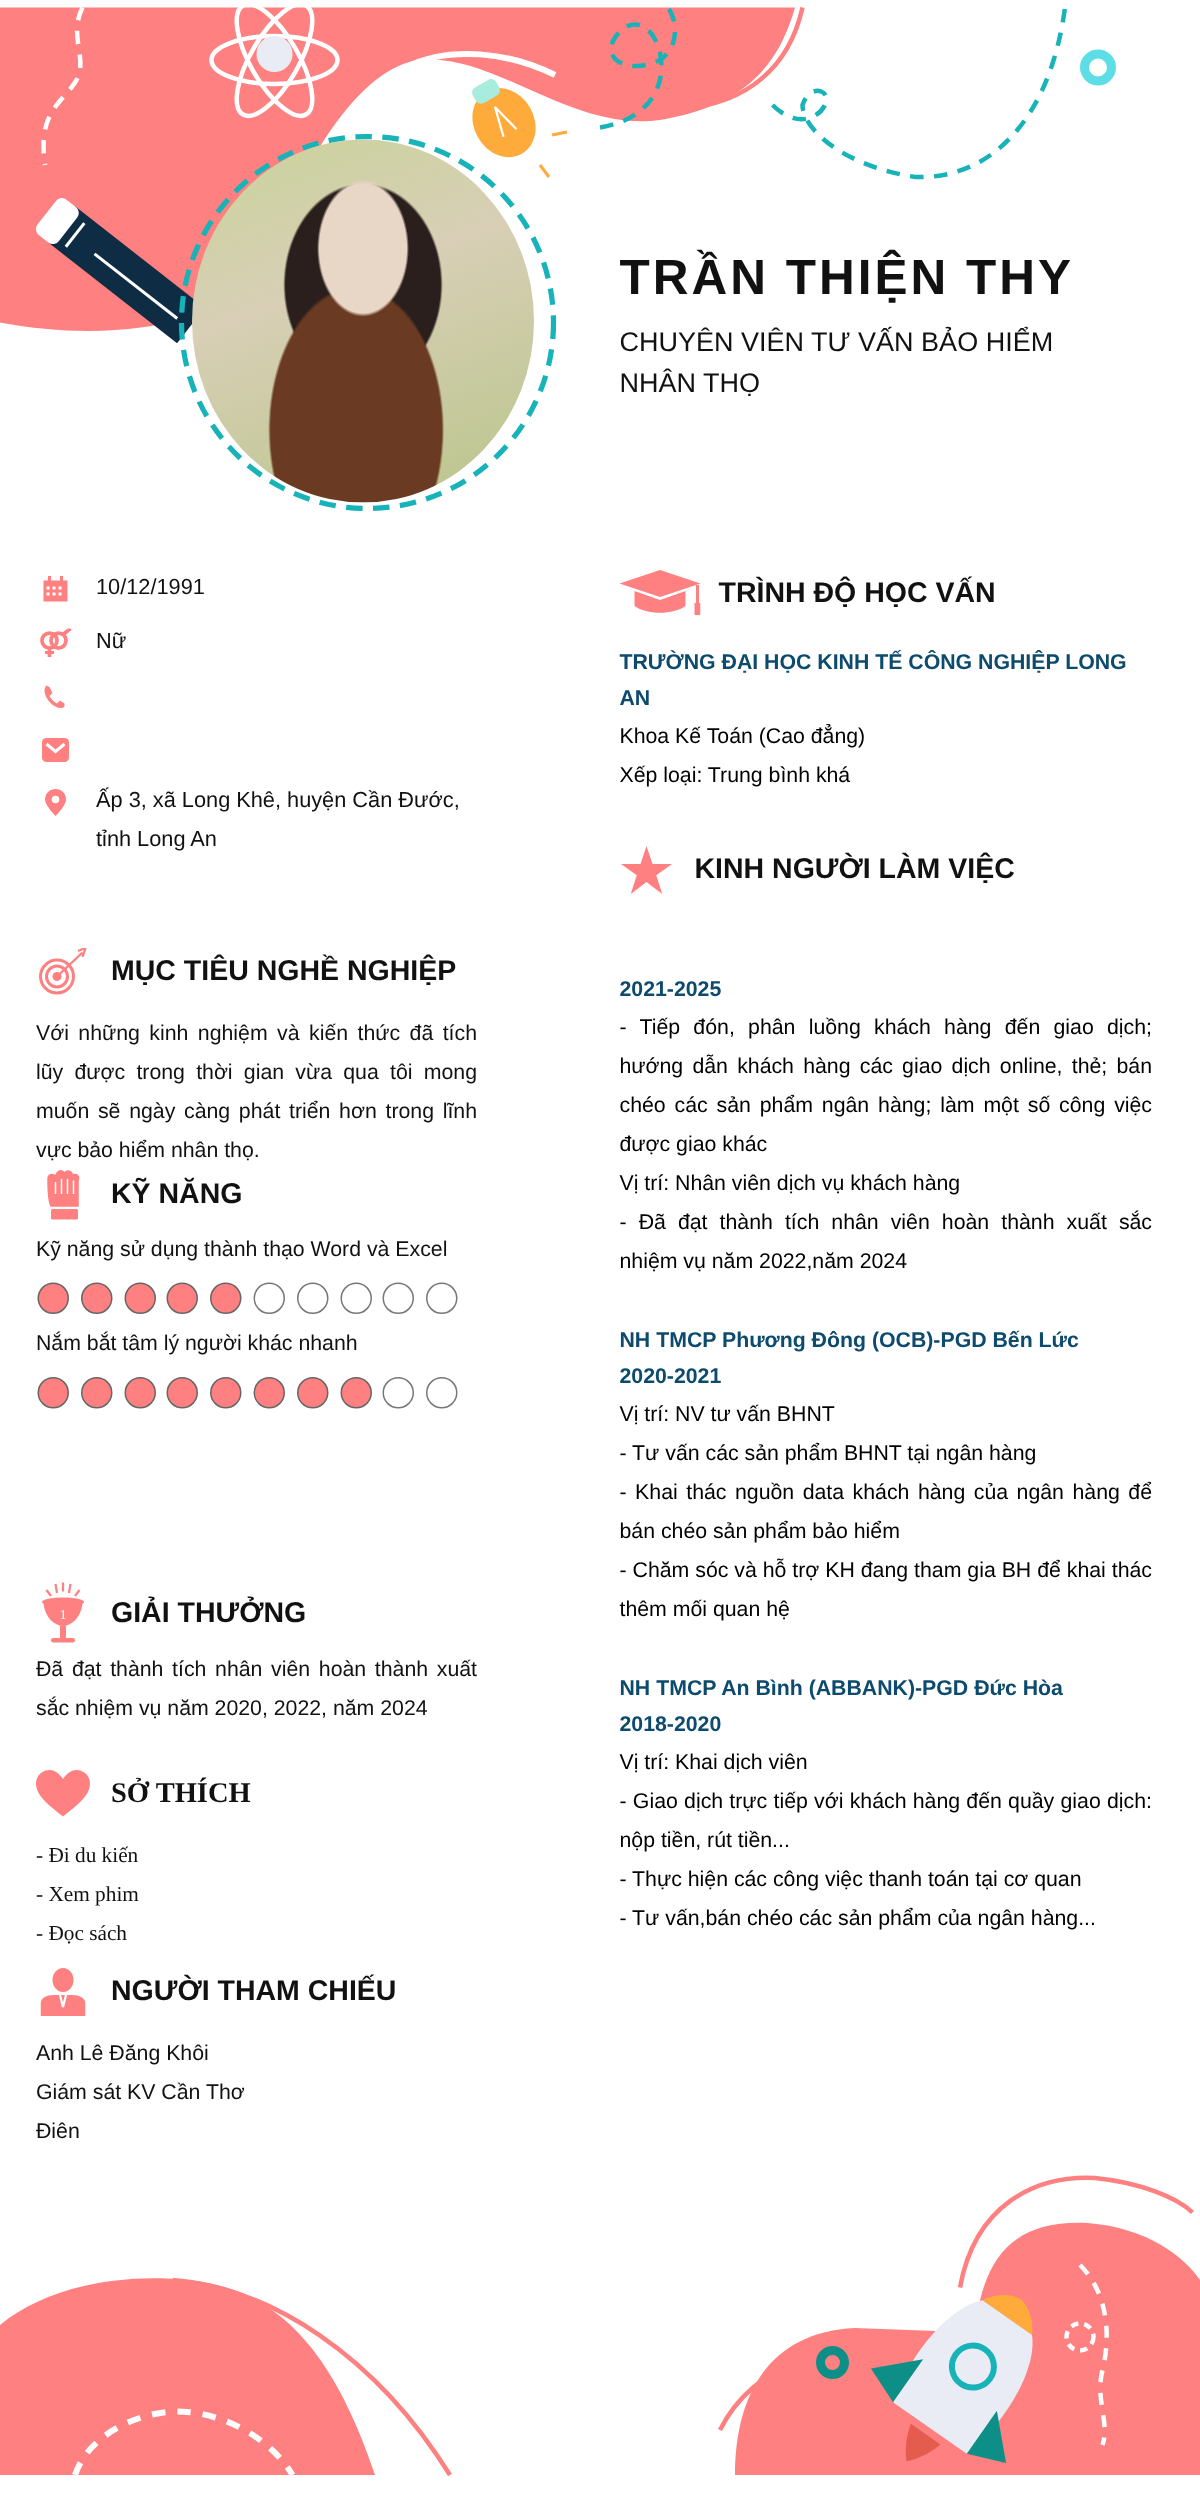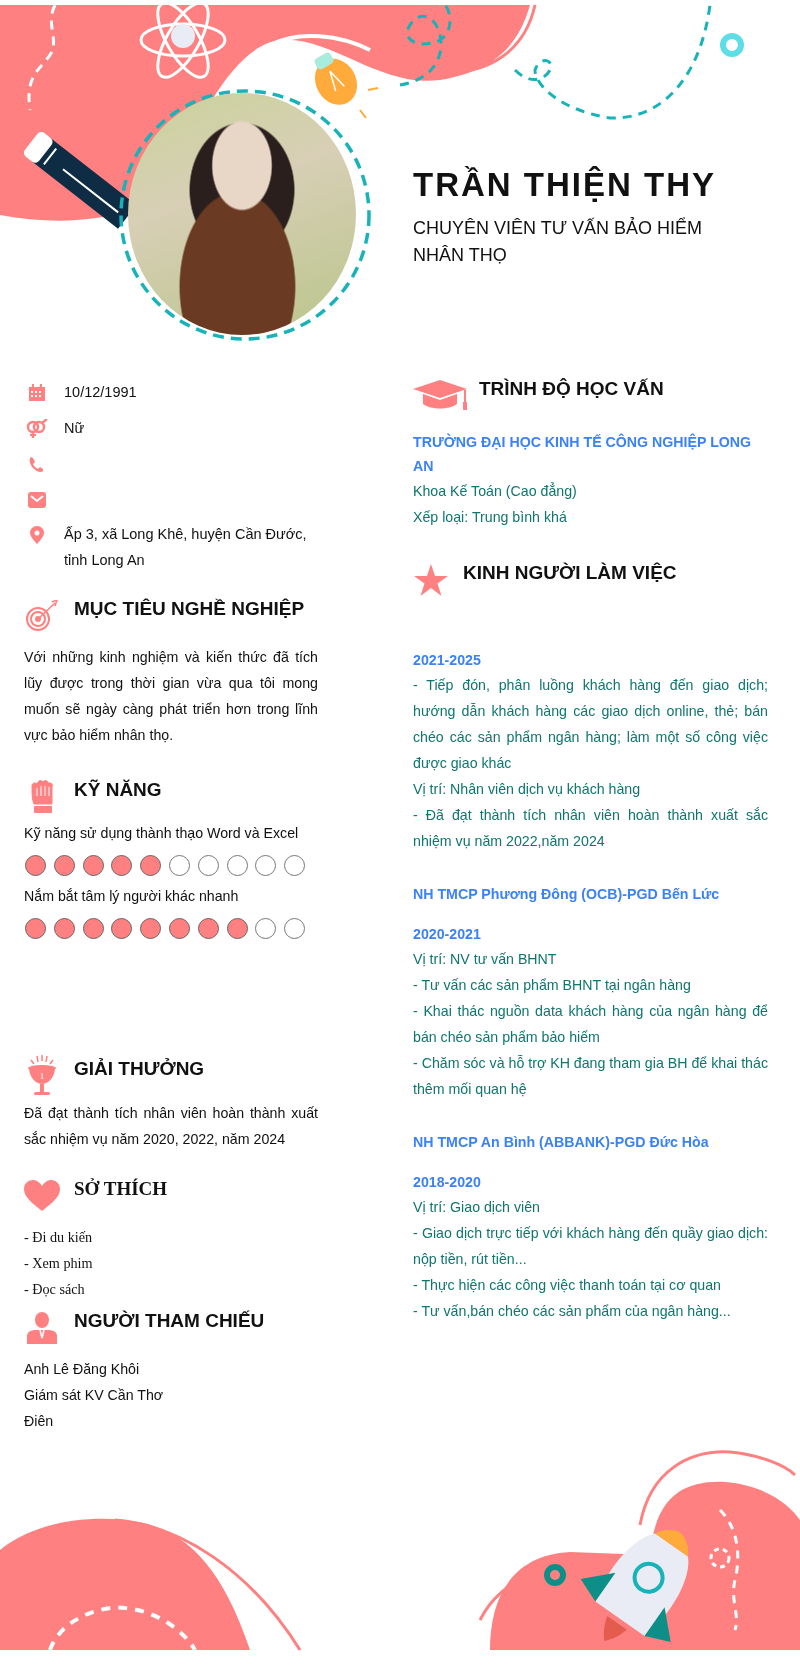--- a/index.html
+++ b/index.html
@@ -19,35 +19,35 @@
                        radial-gradient(ellipse at 50% 40%, #2a1f1c 0 32%, transparent 33%),
                        linear-gradient(160deg, #c9d39a 0%, #d8cfb6 40%, #b9c58a 100%); overflow: hidden; }
 
   
   .contact { position: absolute; left: 26px; top: 382px; width: 300px; }
   .contact-row { display: flex; align-items: flex-start; margin-bottom: 13px; min-height: 22px; }
   .contact-row .ic { width: 22px; height: 22px; margin-right: 16px; flex: 0 0 22px; display: flex; align-items: center; justify-content: center; }
   .contact-row .txt { font-size: 14.5px; line-height: 26px; color: #111; margin-top: -3px; }
 
   
-  .sec-head { display: flex; }
+  .sec-head { display: flex; align-items: center; }
   .sec-head .ic { width: 36px; height: 36px; display: flex; align-items: center; justify-content: center; margin-right: 14px; }
   .sec-head .h { font-size: 19px; font-weight: 700; color: #111; }
   .para { font-size: 14.2px; line-height: 26px; color: #111; text-align: justify; }
 
   .left-col { position: absolute; left: 24px; width: 294px; }
   .right-col { position: absolute; left: 413px; width: 355px; }
 
   .skill-label { font-size: 14.2px; line-height: 24px; color: #111; margin-top: 6px; }
   .dots { display: flex; gap: 7.8px; margin: 10px 0 8px 1px; }
   .dot { width: 21px; height: 21px; border-radius: 50%; border: 1.4px solid #777; background: #fff; }
   .dot.on { background: #ff8080; border-color: #666; }
 
-  .job-title { font-size: 14.2px; font-weight: 700; line-height: 24px; color: #3b82f6; margin-top: 16px; }
-  .line { font-size: 14.2px; line-height: 26px; color: #0f766e; text-align: justify; }
+  .job-title { font-size: 14.2px; font-weight: 700; line-height: 24px; color: #0c4a6e; }
+  .line { font-size: 14.2px; line-height: 26px; color: #000000; text-align: justify; }
 </style>
 </head>
 <body>
 
 <div class="page">
 
   <svg class="deco" width="800" height="360" viewBox="0 0 800 360">
 
     <path d="M0 5 L530 5 C520 40 500 70 440 80 C380 88 330 35 280 40 C240 44 200 110 180 170 C160 215 80 230 0 215 Z" fill="#ff8080"></path>
 
@@ -146,21 +146,21 @@
       <span class="ic">
         <svg width="14" height="18" viewBox="0 0 14 18">
             <path d="M7 0 C3 0 0 3 0 7 C0 11 7 18 7 18 C7 18 14 11 14 7 C14 3 11 0 7 0 Z" fill="#ff8080"></path>
             <circle cx="7" cy="7" r="2.5" fill="#fff"></circle>
           </svg>
       </span>
       <span class="txt">Ấp 3, xã Long Khê, huyện Cần Đước, tỉnh Long An</span>
     </div>
   </div>
 
-  <div class="left-col" style="top:598px;">
+  <div class="left-col" style="top:630px;">
     <div class="sec-head">
       <span class="ic">
         <svg width="34" height="32" viewBox="0 0 34 32">
             <circle cx="13" cy="19" r="11" fill="none" stroke="#ff8080" stroke-width="2"></circle>
             <circle cx="13" cy="19" r="7" fill="none" stroke="#ff8080" stroke-width="2"></circle>
             <circle cx="13" cy="19" r="3" fill="#ff8080"></circle>
             <line x1="13" y1="19" x2="30" y2="3" stroke="#ff8080" stroke-width="1.5"></line>
             <path d="M27 2 L32 0 L30 6" stroke="#ff8080" stroke-width="1.5" fill="none"></path>
           </svg>
       </span>
@@ -310,21 +310,21 @@
       <div class="job-title">2020-2021</div>
       <div class="line">Vị trí: NV tư vấn BHNT</div>
       <div class="line">- Tư vấn các sản phẩm BHNT tại ngân hàng</div>
       <div class="line">- Khai thác nguồn data khách hàng của ngân hàng để bán chéo sản phẩm bảo hiểm</div>
       <div class="line">- Chăm sóc và hỗ trợ KH đang tham gia BH để khai thác thêm mối quan hệ</div>
     </div>
 
     <div style="margin-top:28px;">
       <div class="job-title">NH TMCP An Bình (ABBANK)-PGD Đức Hòa</div>
       <div class="job-title">2018-2020</div>
-      <div class="line">Vị trí: Giao dịch viên</div>
+      <div class="line">Vị trí: Khai dịch viên</div>
       <div class="line">- Giao dịch trực tiếp với khách hàng đến quầy giao dịch: nộp tiền, rút tiền...</div>
       <div class="line">- Thực hiện các công việc thanh toán tại cơ quan</div>
       <div class="line">-  Tư vấn,bán chéo các sản phẩm của ngân hàng...</div>
     </div>
   </div>
 
   <svg class="deco" style="top:1440px;" width="800" height="235" viewBox="0 0 800 235">
 
     <path d="M0 110 C30 85 80 75 125 80 C180 85 220 120 250 210 L0 210 Z" fill="#ff8080"></path>
     <path d="M115 80 C180 85 250 130 300 210" stroke="#ff8080" stroke-width="3" fill="none"></path>

